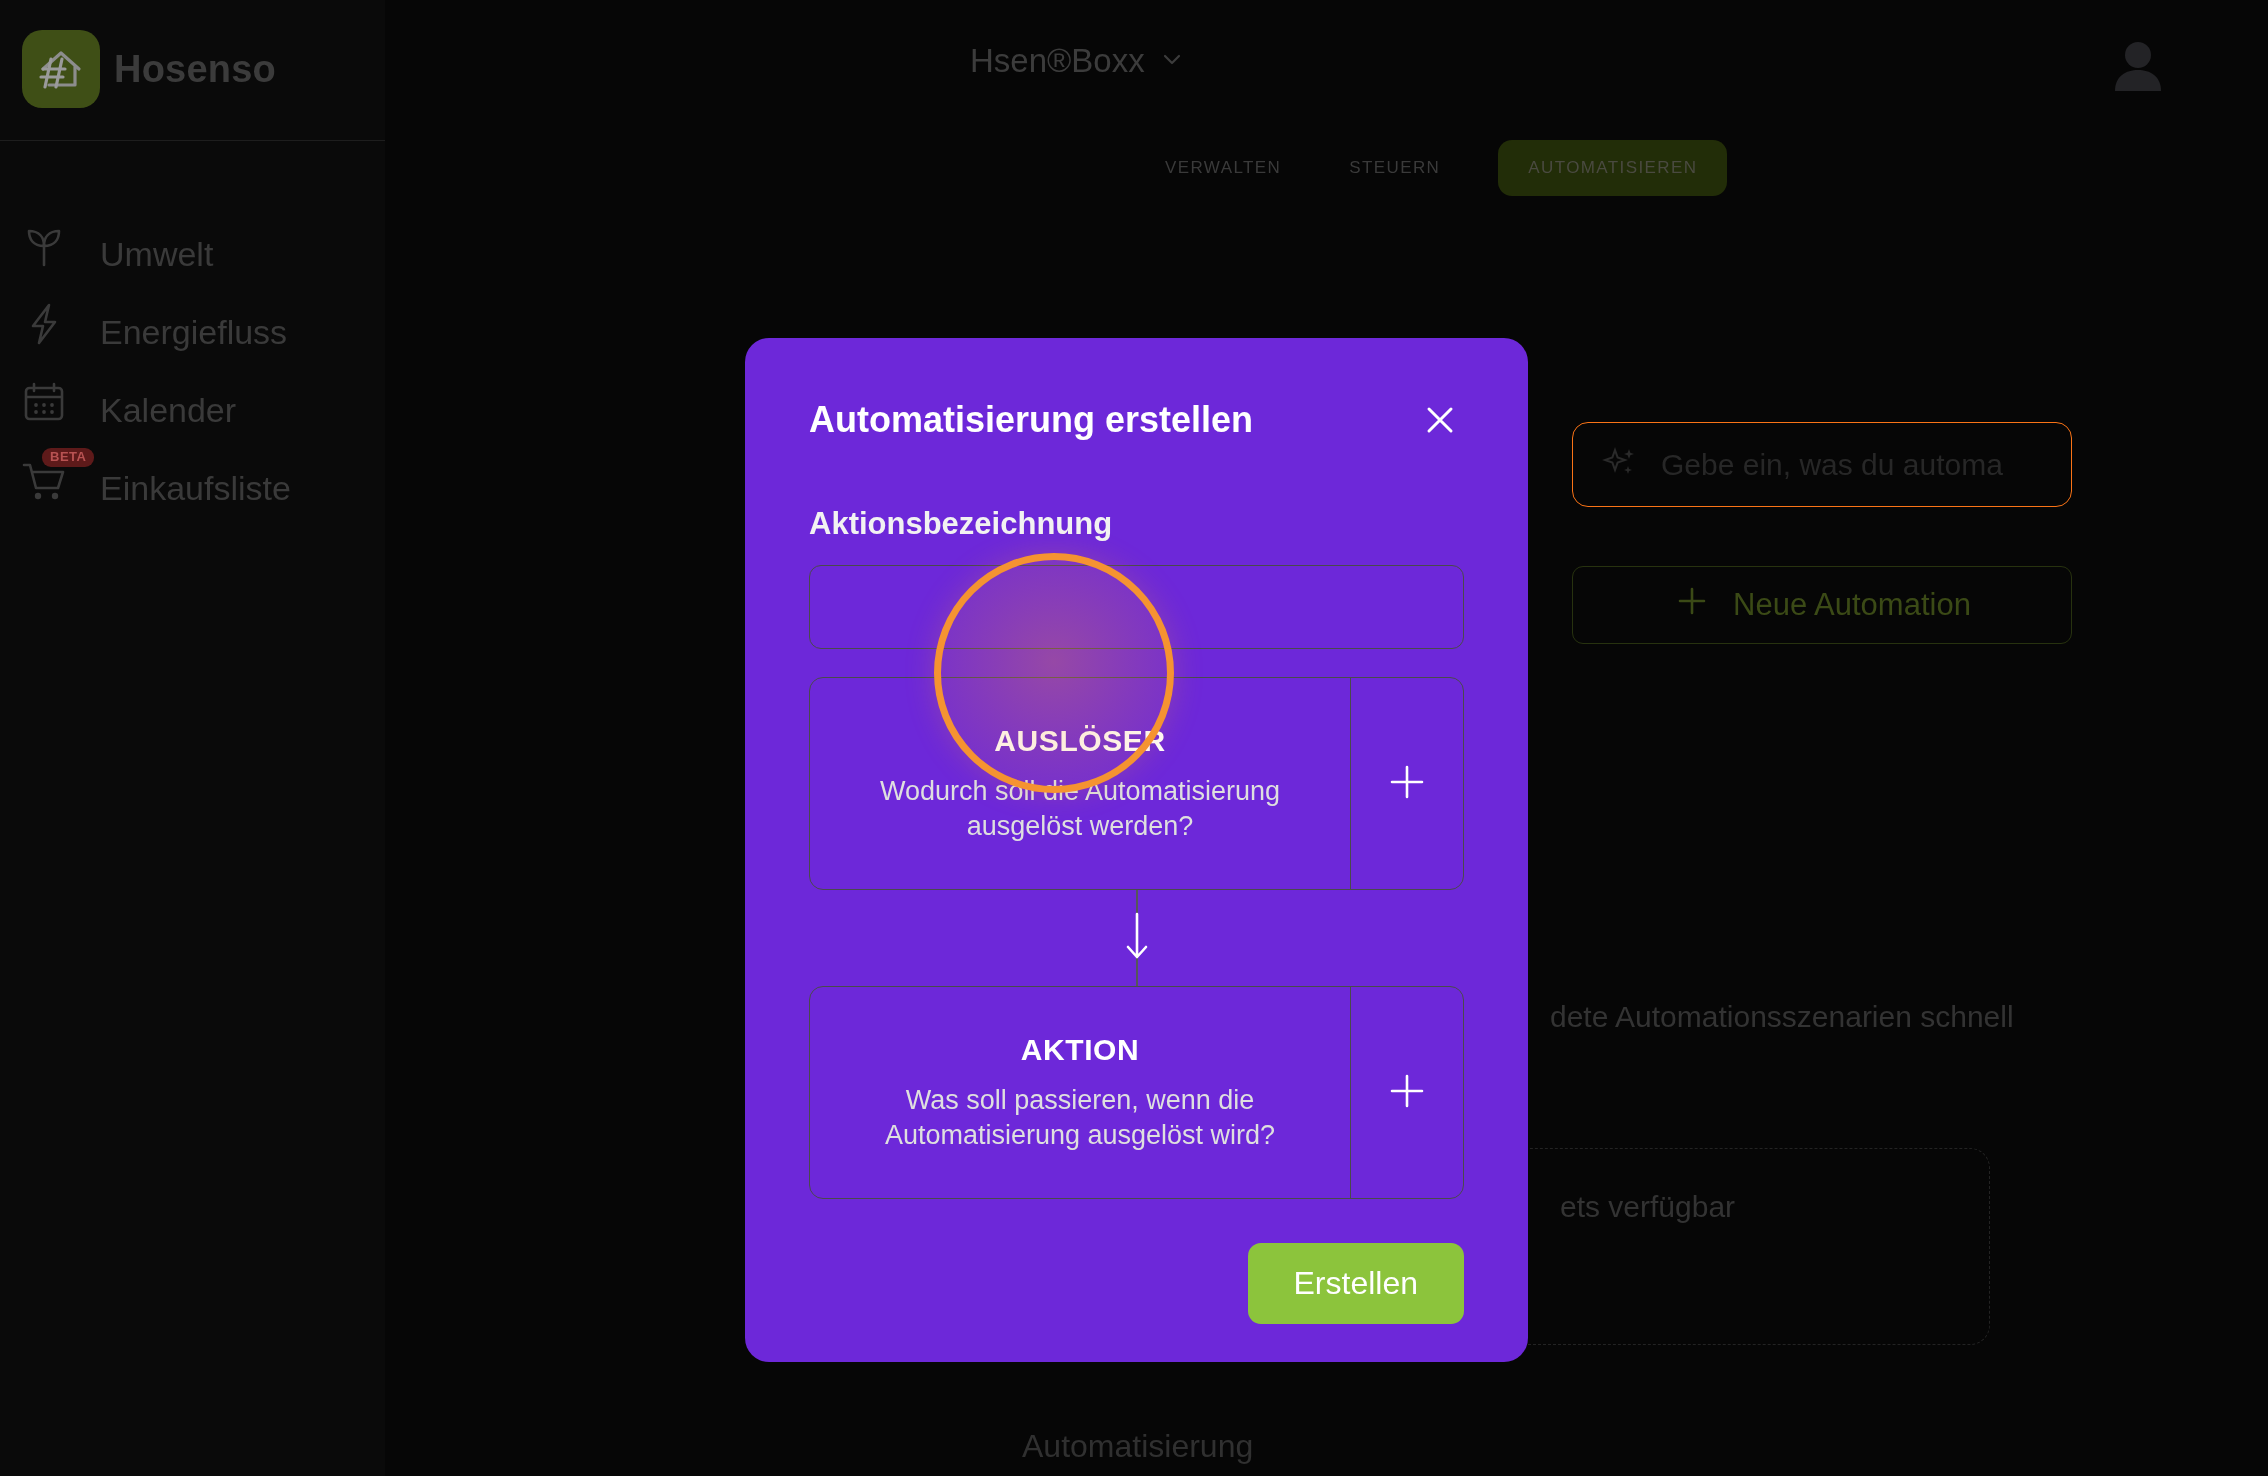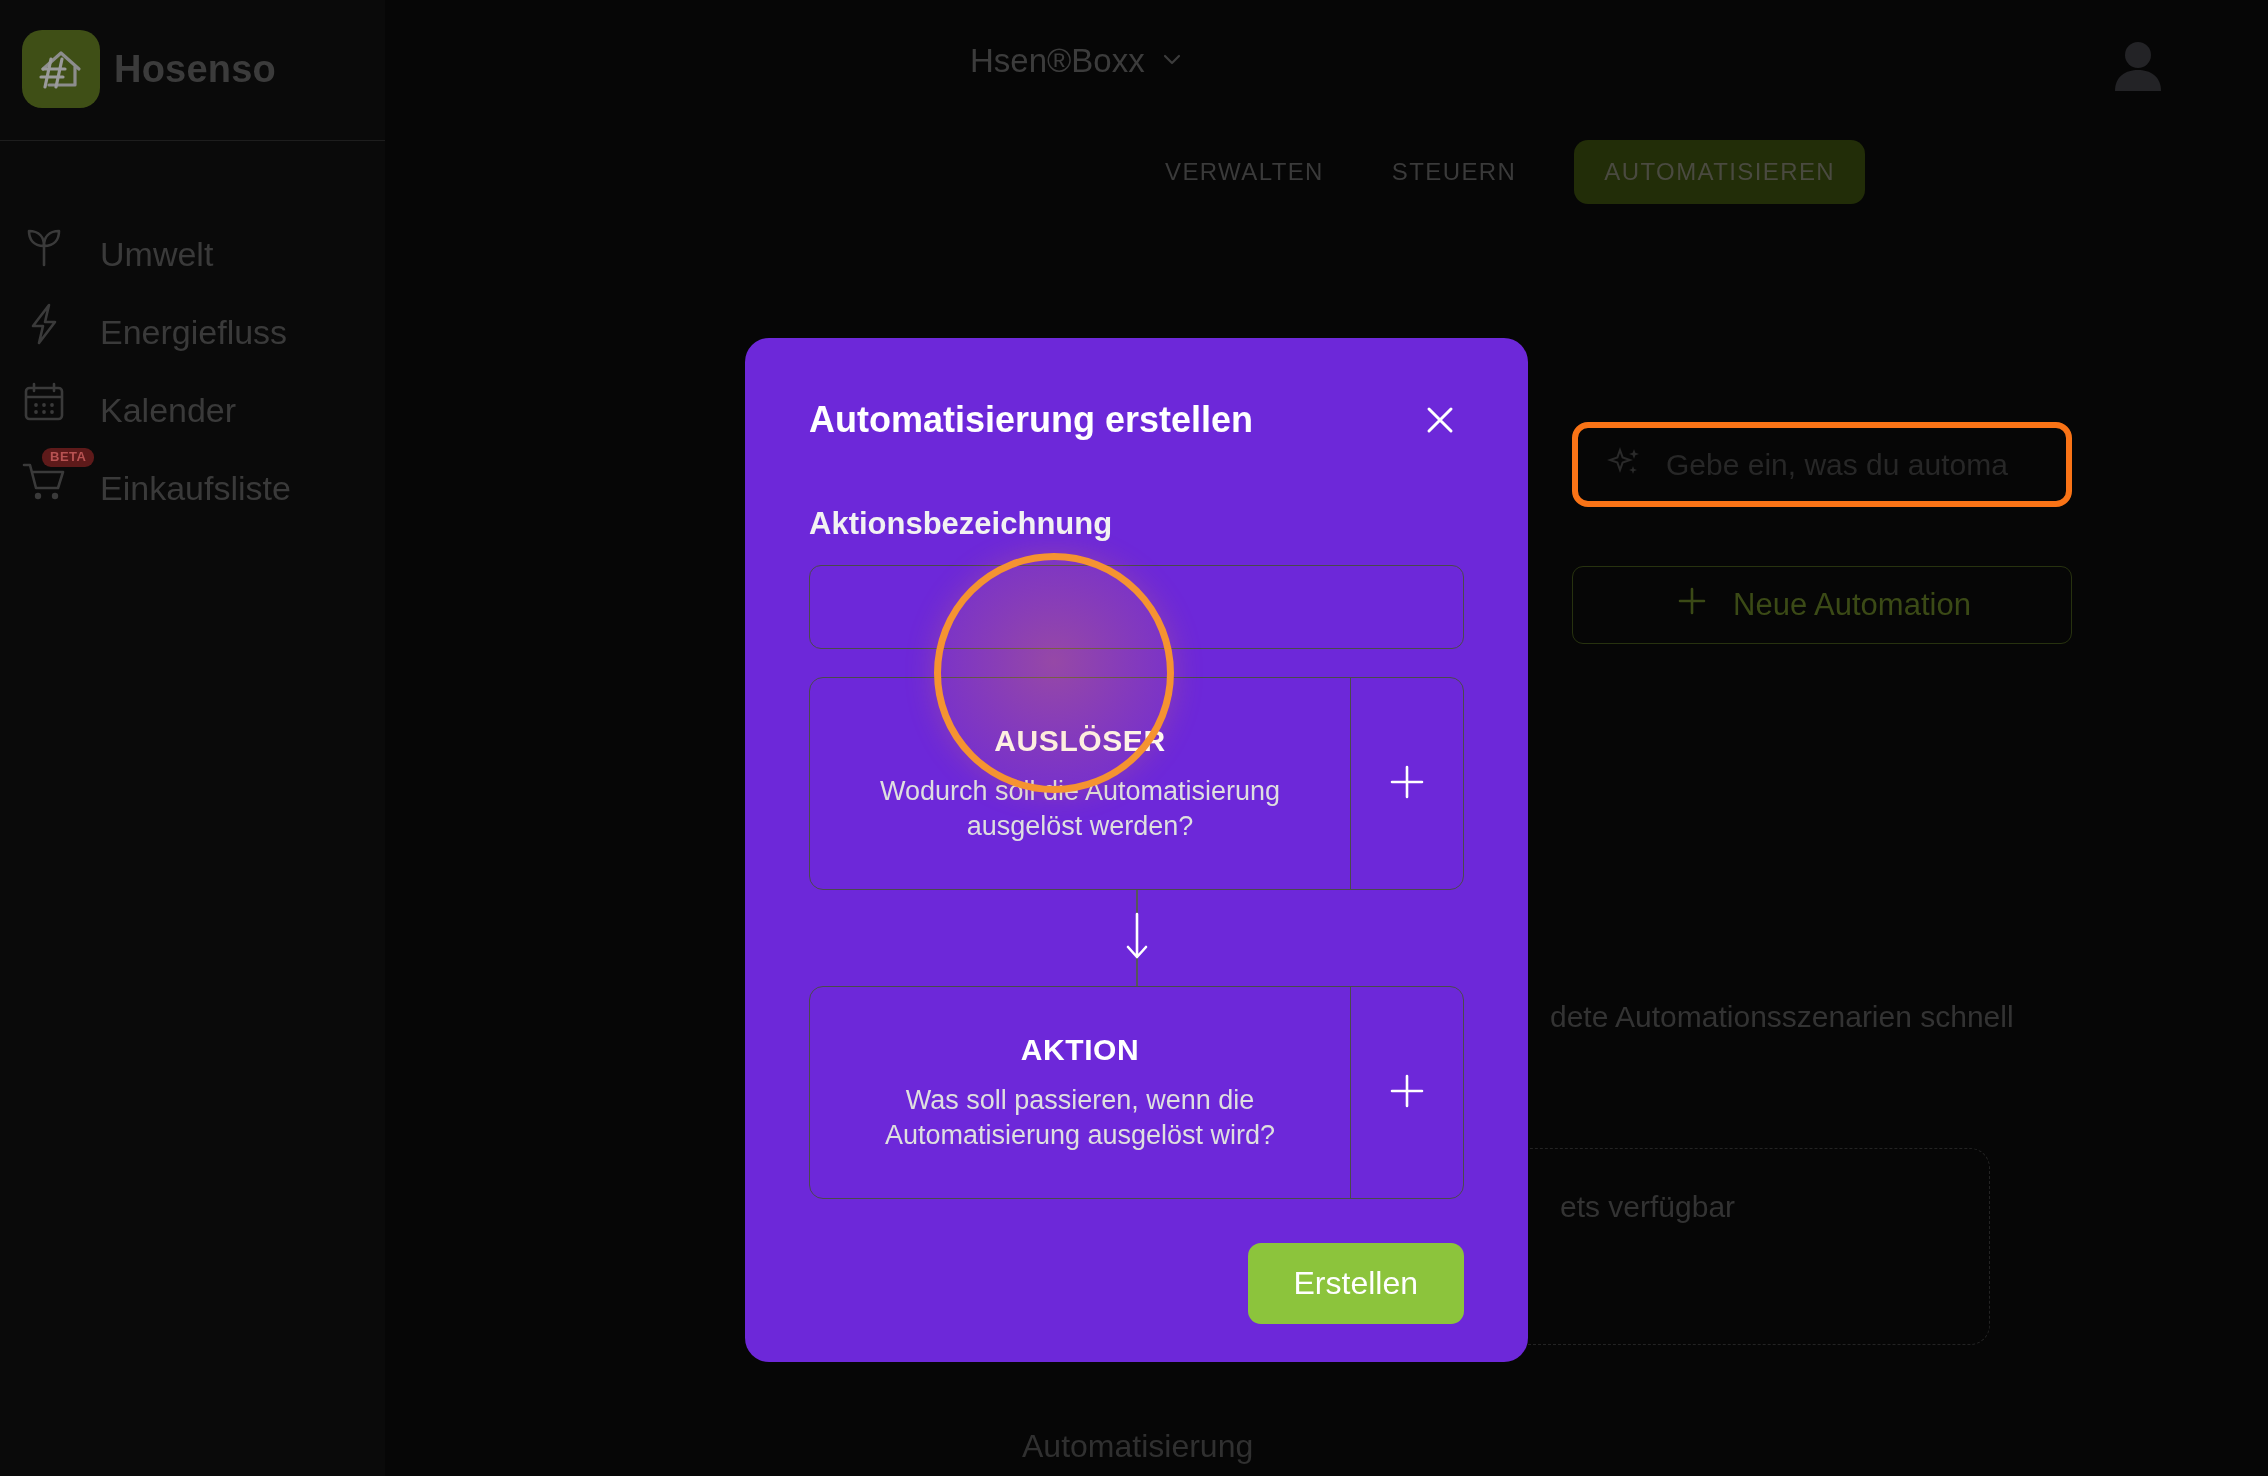--- a/index.html
+++ b/index.html
@@ -48,33 +48,33 @@
   }
   .boxx-label { font-size:33px; color:#3c3c3c; }
   .avatar { position:absolute; right:98px; top:34px; width:64px; height:64px; }
 
   
   .tabs {
     position:absolute; left:1155px; top:140px;
     display:flex; align-items:center; gap:48px;
   }
   .tab {
-    font-size:24px; letter-spacing:1.4px; color:#3a3a3a;
+    font-size:17px; letter-spacing:1.4px; color:#3a3a3a;
     padding:18px 10px; font-weight:500;text-align:right;
   }
   .tab.active {
     background:#222d08; color:#4a4a40; border-radius:14px;
     padding:18px 30px;
   }
 
   
   .bg-content { position:absolute; left:1560px; top:0; width:708px; height:1476px; }
   .ai-input {
     position:absolute; left:12px; top:422px; width:500px; height:85px;
-    border:6px solid #f97316; border-radius:16px;
+    border:1px solid #f97316; border-radius:16px;
     display:flex; align-items:center; gap:22px; padding:0 28px;
     overflow:hidden;
   }
   .ai-placeholder { font-size:30px; color:#272727; white-space:nowrap; }
   .new-auto-btn {
     position:absolute; left:12px; top:566px; width:500px; height:78px;
     border:1px solid #27320f; border-radius:11px;
     display:flex; align-items:center; justify-content:center; gap:22px;
     color:#3b4a16; font-size:31px;
   }

